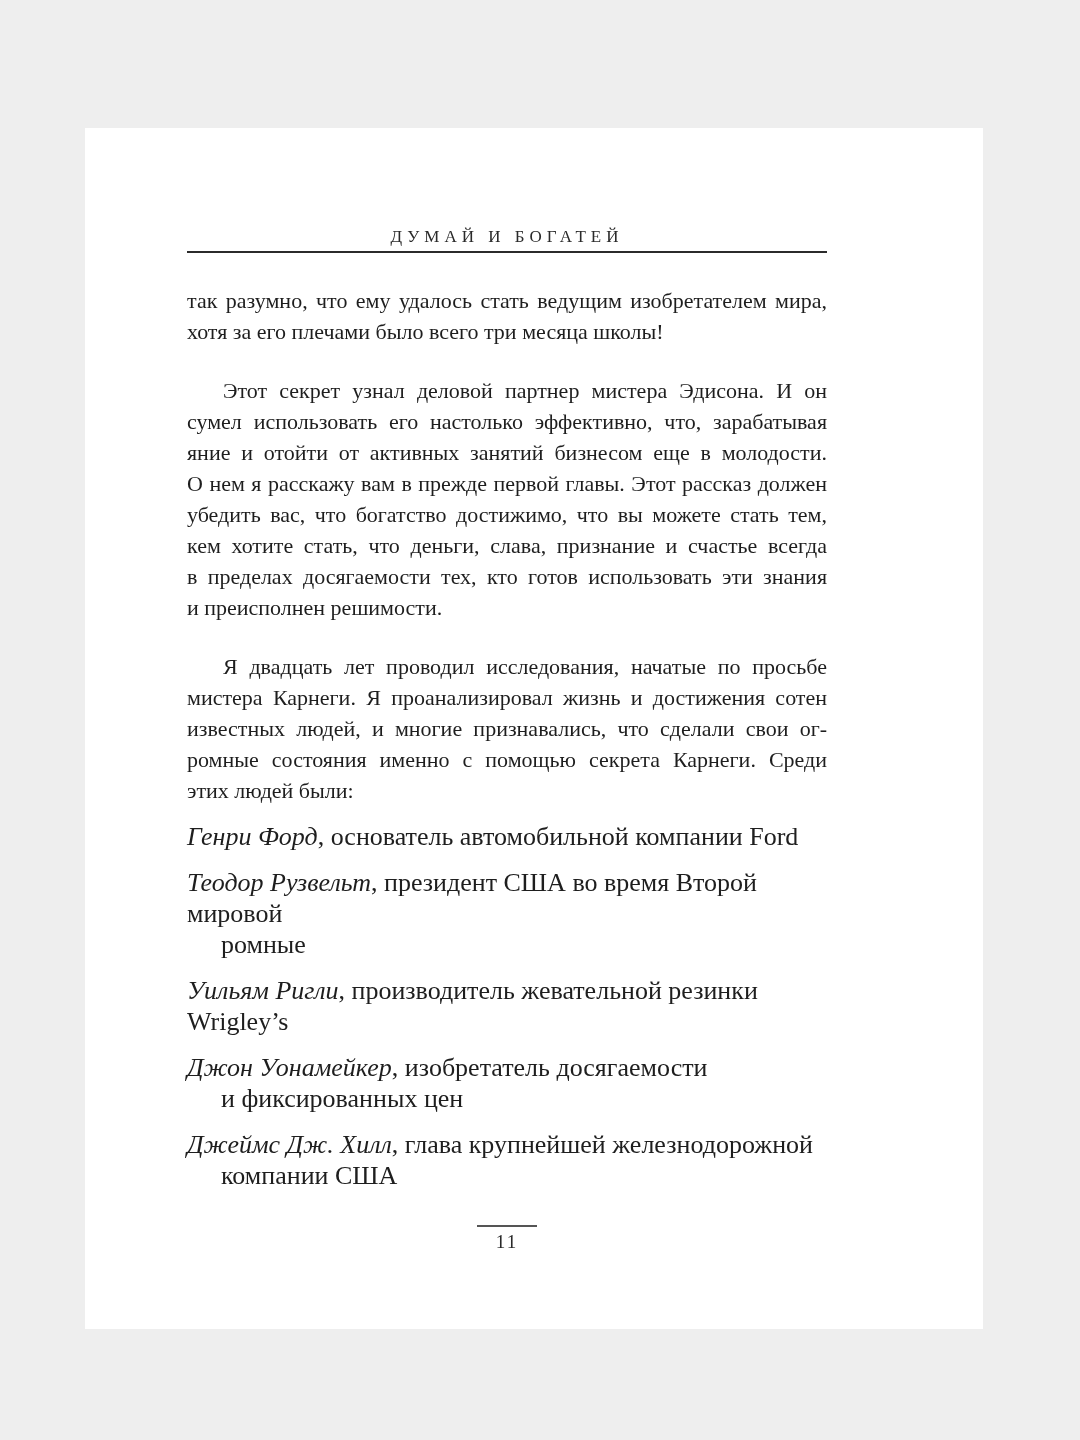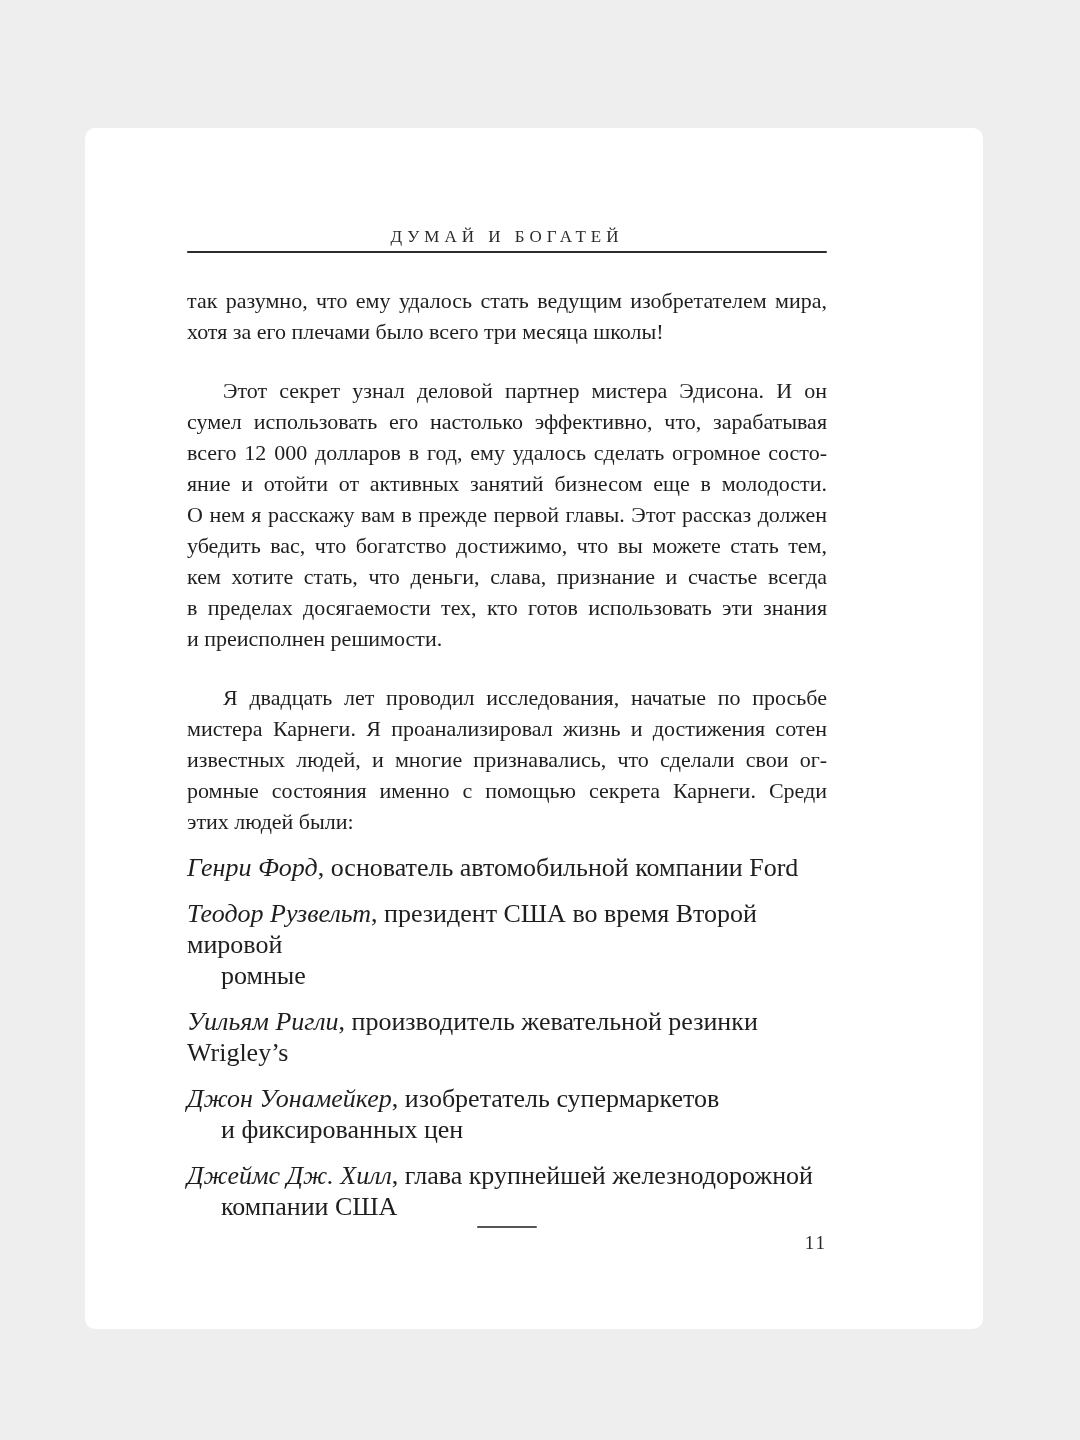--- a/index.html
+++ b/index.html
@@ -1,21 +1,21 @@
 <!DOCTYPE html>
 <html style="--bg: #eeeeee; --page: #ffffff; --ink: #1e1e1e; --rule: #2b2b2b;"><head>
 <meta charset="utf-8">
 <style>
   :root{
     --bg:#eeeeee;
     --page:#ffffff;
     --ink:#1e1e1e;
     --rule:#2b2b2b;
   }
-  *{margin:0;padding:0;box-sizing:border-box;border-radius:10px;}
+  *{margin:0;padding:0;box-sizing:border-box;}
   html,body{width:1080px;height:1440px;}
   body{
     background:var(--bg);
     font-family:"Liberation Serif", serif;
     color:var(--ink);
     position:relative;
   }
   .book-page{
     position:absolute;
     left:85px; top:128px;
@@ -66,22 +66,22 @@
   .person{
     margin-top:15px;
   }
   .person-name{
     font-style:italic;
   }
   .p-cont{
     padding-left:34px;
   }
   .page-footer{
-    margin-top:4px;
-    text-align:right;
+    margin-top:34px;
+    text-align:center;
   }
   .footer-rule{
     border:0;
     border-top:2px solid #555;
     width:60px;
     margin:0 auto;
   }
   .page-number{
     margin-top:4px;
     font-size:19px;
@@ -101,21 +101,20 @@
     <hr class="header-rule">
 
     <div class="body-text" id="paragraphs">
         <div class="paragraph">
           <div class="line first">так разумно, что ему удалось стать ведущим изобретателем мира,</div>
           <div class="line last">хотя за его плечами было всего три месяца школы!</div>
         </div>
         <div class="paragraph indent">
           <div class="line first">Этот секрет узнал деловой партнер мистера Эдисона. И он</div>
           <div class="line">сумел использовать его настолько эффективно, что, зарабатывая</div>
-          <div class="line">всего 12 000 долларов в год, ему удалось сделать огромное состо-</div>
           <div class="line">яние и отойти от активных занятий бизнесом еще в молодости.</div>
           <div class="line">О нем я расскажу вам в прежде первой главы. Этот рассказ должен</div>
           <div class="line">убедить вас, что богатство достижимо, что вы можете стать тем,</div>
           <div class="line">кем хотите стать, что деньги, слава, признание и счастье всегда</div>
           <div class="line">в пределах досягаемости тех, кто готов использовать эти знания</div>
           <div class="line last">и преисполнен решимости.</div>
         </div>
         <div class="paragraph indent">
           <div class="line first">Я двадцать лет проводил исследования, начатые по просьбе</div>
           <div class="line">мистера Карнеги. Я проанализировал жизнь и достижения сотен</div>
@@ -130,21 +129,21 @@
           <div class="p-line1"><span class="person-name">Генри Форд</span><span>, основатель автомобильной компании Ford</span></div>
         </div>
         <div class="person">
           <div class="p-line1"><span class="person-name">Теодор Рузвельт</span><span>, президент США во время Второй мировой</span></div>
           <div class="p-cont">ромные</div>
         </div>
         <div class="person">
           <div class="p-line1"><span class="person-name">Уильям Ригли</span><span>, производитель жевательной резинки Wrigley’s</span></div>
         </div>
         <div class="person">
-          <div class="p-line1"><span class="person-name">Джон Уонамейкер</span><span>, изобретатель супермаркетов</span></div>
+          <div class="p-line1"><span class="person-name">Джон Уонамейкер</span><span>, изобретатель досягаемости</span></div>
           <div class="p-cont">и фиксированных цен</div>
         </div>
         <div class="person">
           <div class="p-line1"><span class="person-name">Джеймс Дж. Хилл</span><span>, глава крупнейшей железнодорожной</span></div>
           <div class="p-cont">компании США</div>
         </div>
       </div>
 
     <div class="page-footer">
       <hr class="footer-rule">

